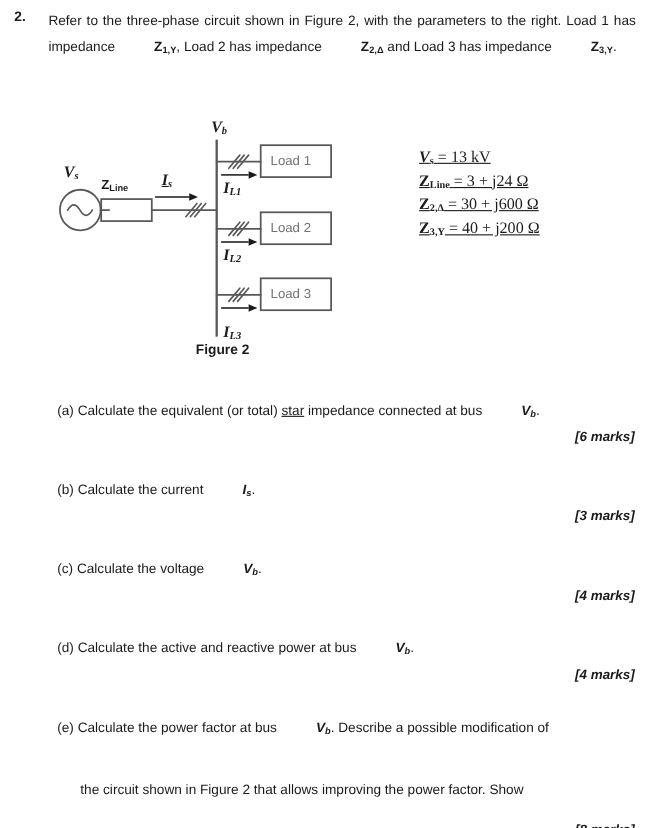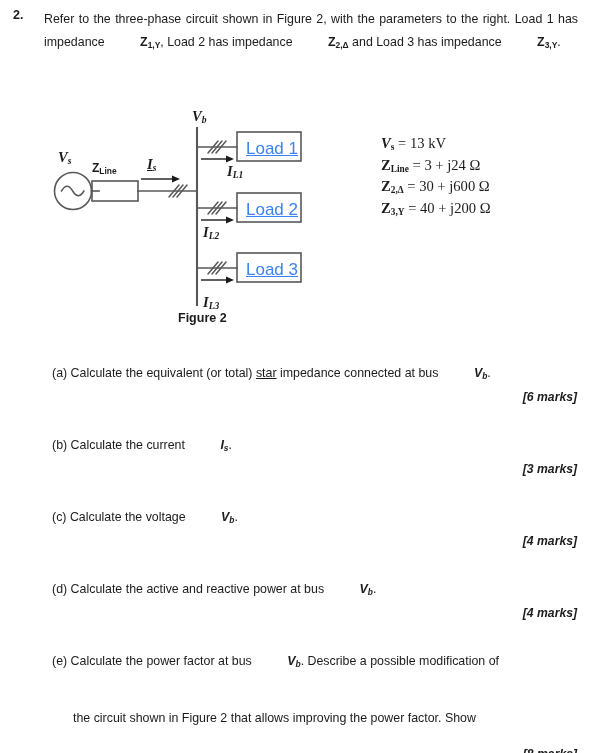--- a/index.html
+++ b/index.html
@@ -89,38 +89,37 @@
     font-family: "Liberation Sans", sans-serif;
     font-size: 12px;
   }
   .mlbl.upright sub {
     font-size: 0.7em;
     font-weight: bold;
   }
   .boxlbl {
     position: absolute;
     font-family: "Liberation Sans", sans-serif;
-    font-size: 17px;
+    font-size: 12px;
     font-weight: normal;
-    color: #3b82f6;
+    color: #737373;
     white-space: nowrap;
-    text-decoration: underline;
   }
 
   
   #params {
     position: absolute;
     left: 381px;
     top: 133px;
     font-family: "Liberation Serif", serif;
     font-size: 14.6px;
     line-height: 21.6px;
     white-space: nowrap;
   }
-  #params .prow { height: 21.6px; }
+  #params .prow { height: 21.6px; text-decoration: underline; }
   #params .zb {
     font-weight: bold;
     font-style: normal;
   }
   #params .vi {
     font-weight: bold;
     font-style: italic;
   }
   #params sub {
     font-size: 0.64em;
@@ -256,21 +255,21 @@
   <div class="mlbl upright" style="left:92px; top:61px; font-weight:bold;"><span>Z</span><sub>Line</sub></div>
 
   <div class="mlbl" style="left:147px; top:56px;text-decoration:underline;"><span>I</span><sub>s</sub></div>
 
   <div class="mlbl" style="left:192px; top:8px;"><span>V</span><sub>b</sub></div>
 
   <div class="boxlbl" style="left:246px; top:39px;">Load 1</div>
   <div class="boxlbl" style="left:246px; top:100px;">Load 2</div>
   <div class="boxlbl" style="left:246px; top:160px;">Load 3</div>
 
-  <div class="mlbl" style="left:203px; top:63px;margin-left:24px;"><span>I</span><sub>L1</sub></div>
+  <div class="mlbl" style="left:203px; top:63px;"><span>I</span><sub>L1</sub></div>
   <div class="mlbl" style="left:203px; top:124px;"><span>I</span><sub>L2</sub></div>
   <div class="mlbl" style="left:203px; top:194px;"><span>I</span><sub>L3</sub></div>
 
   <div class="fig-cap">Figure 2</div>
 </div>
 
 <div id="params">
   <div class="prow">
     <span class="vi"><span>V</span><sub>s</sub></span>
     <span>= 13 kV</span>

